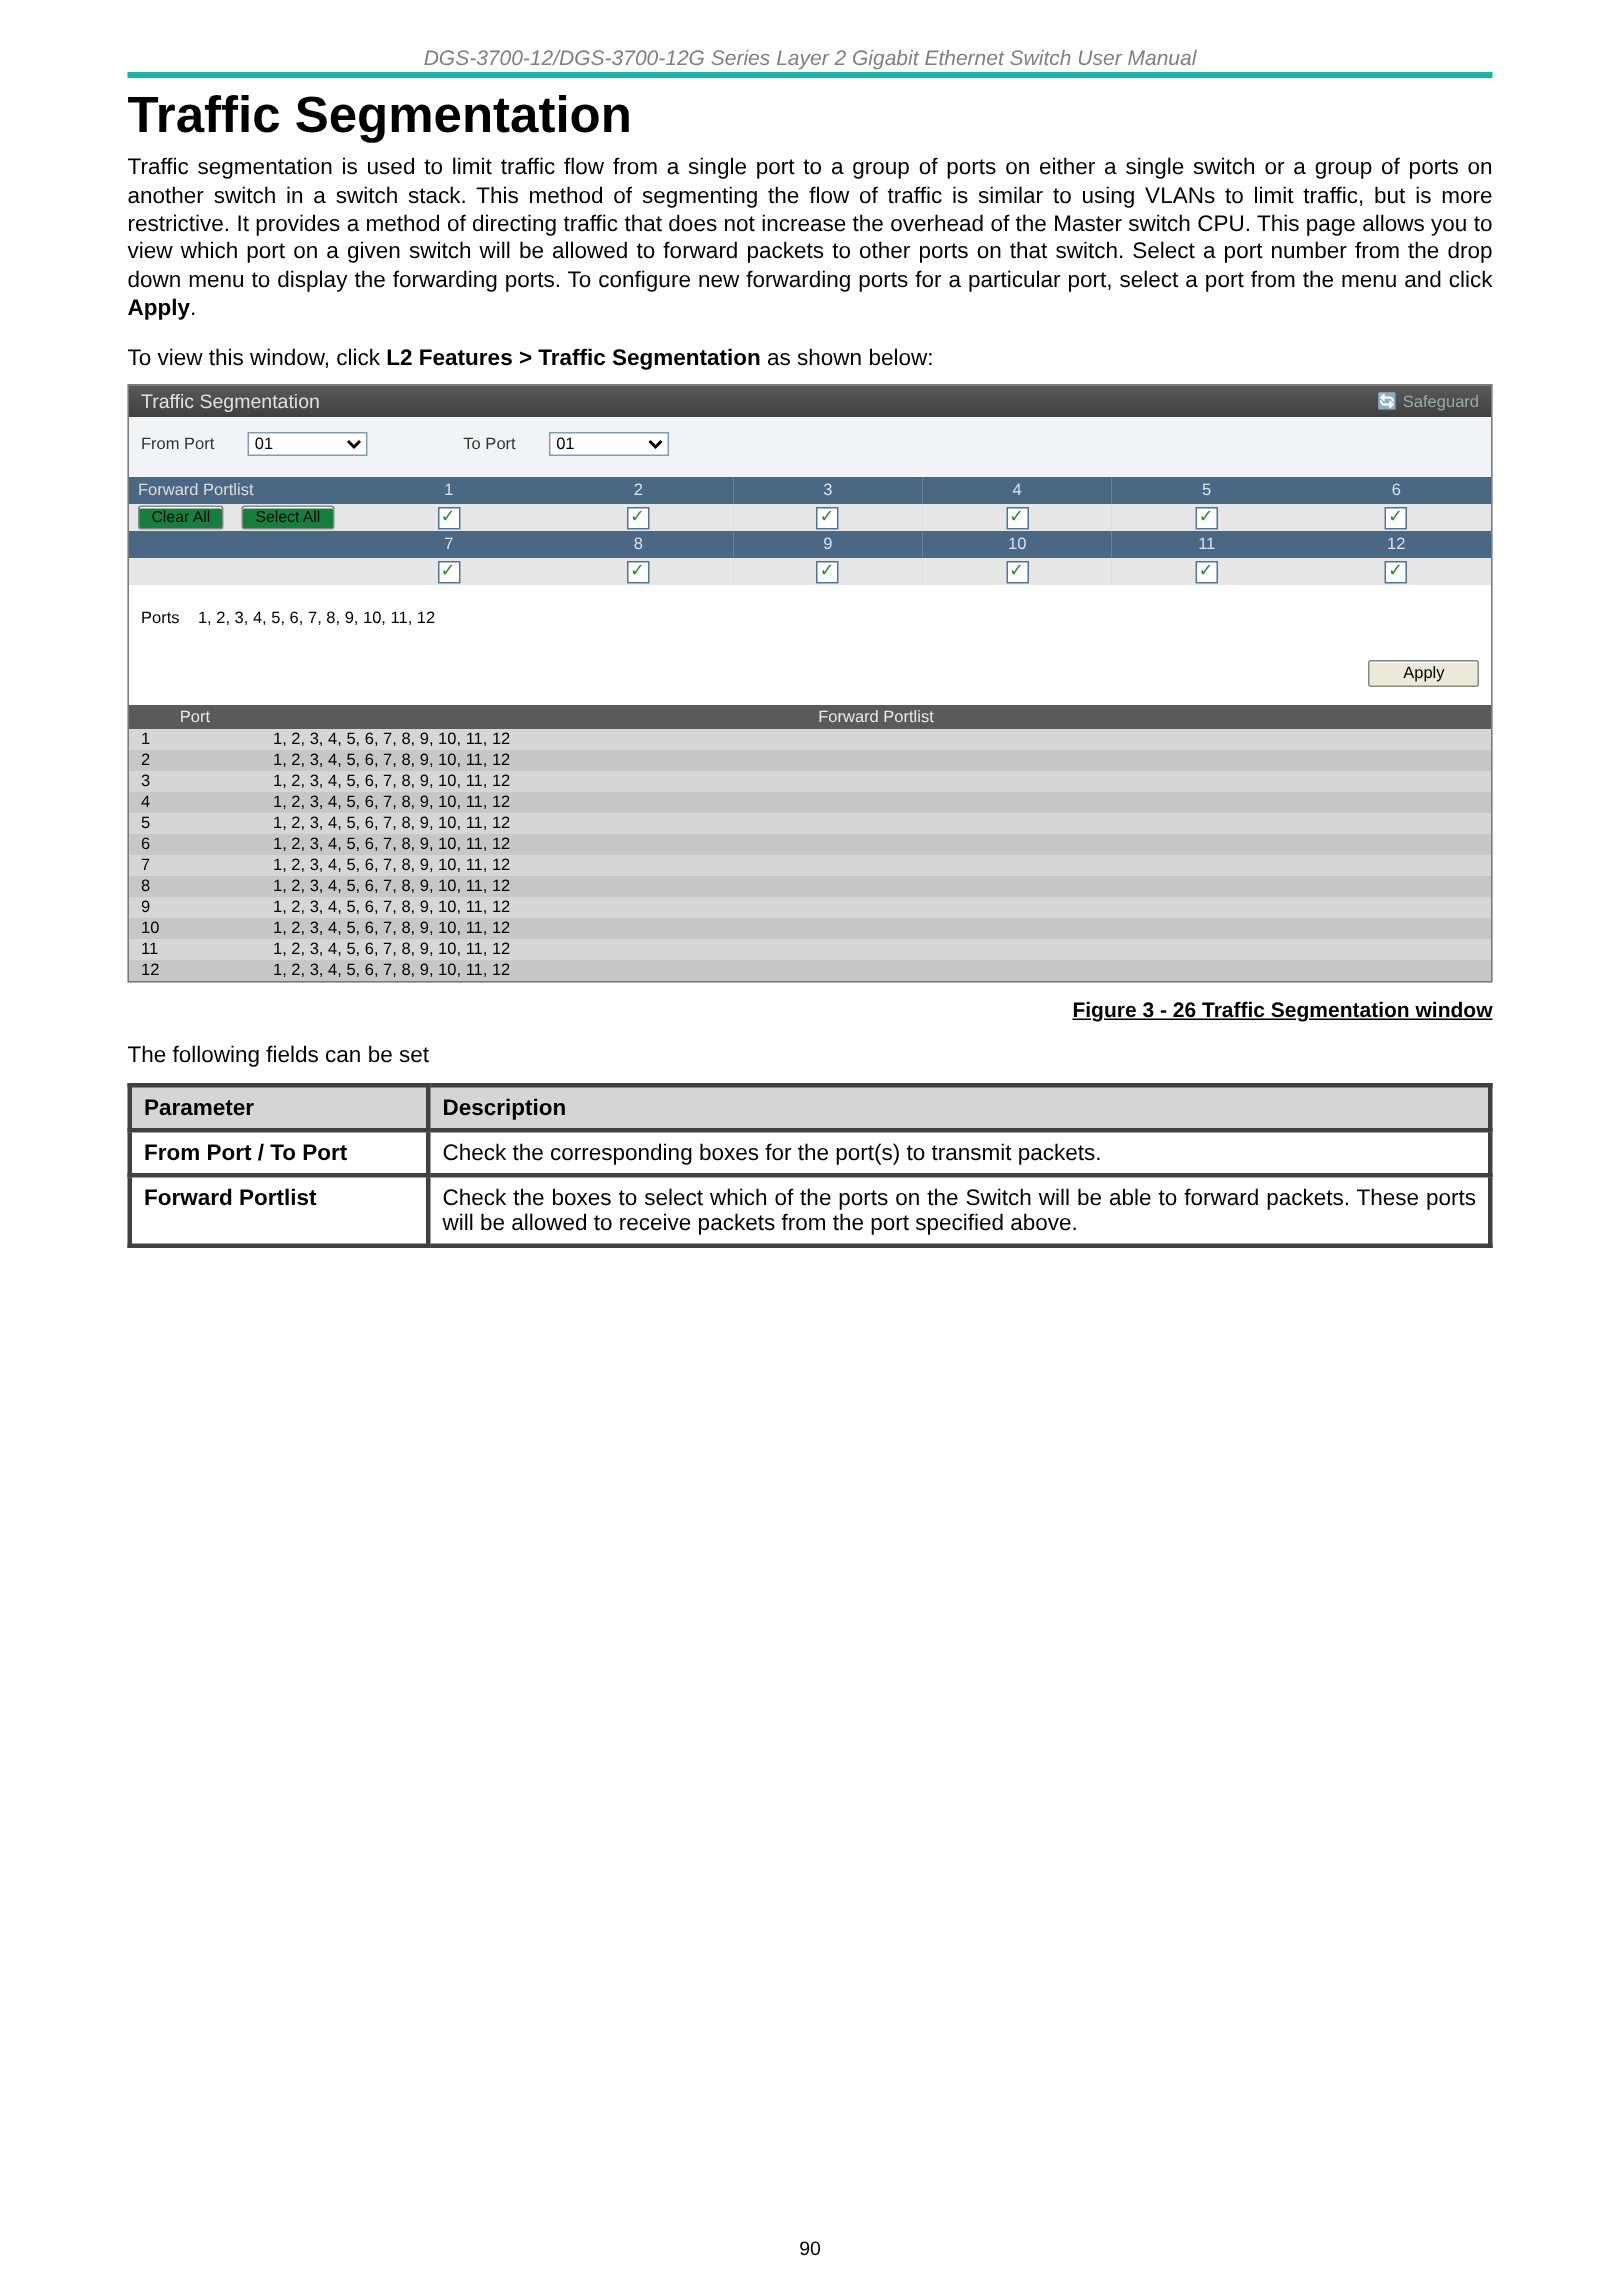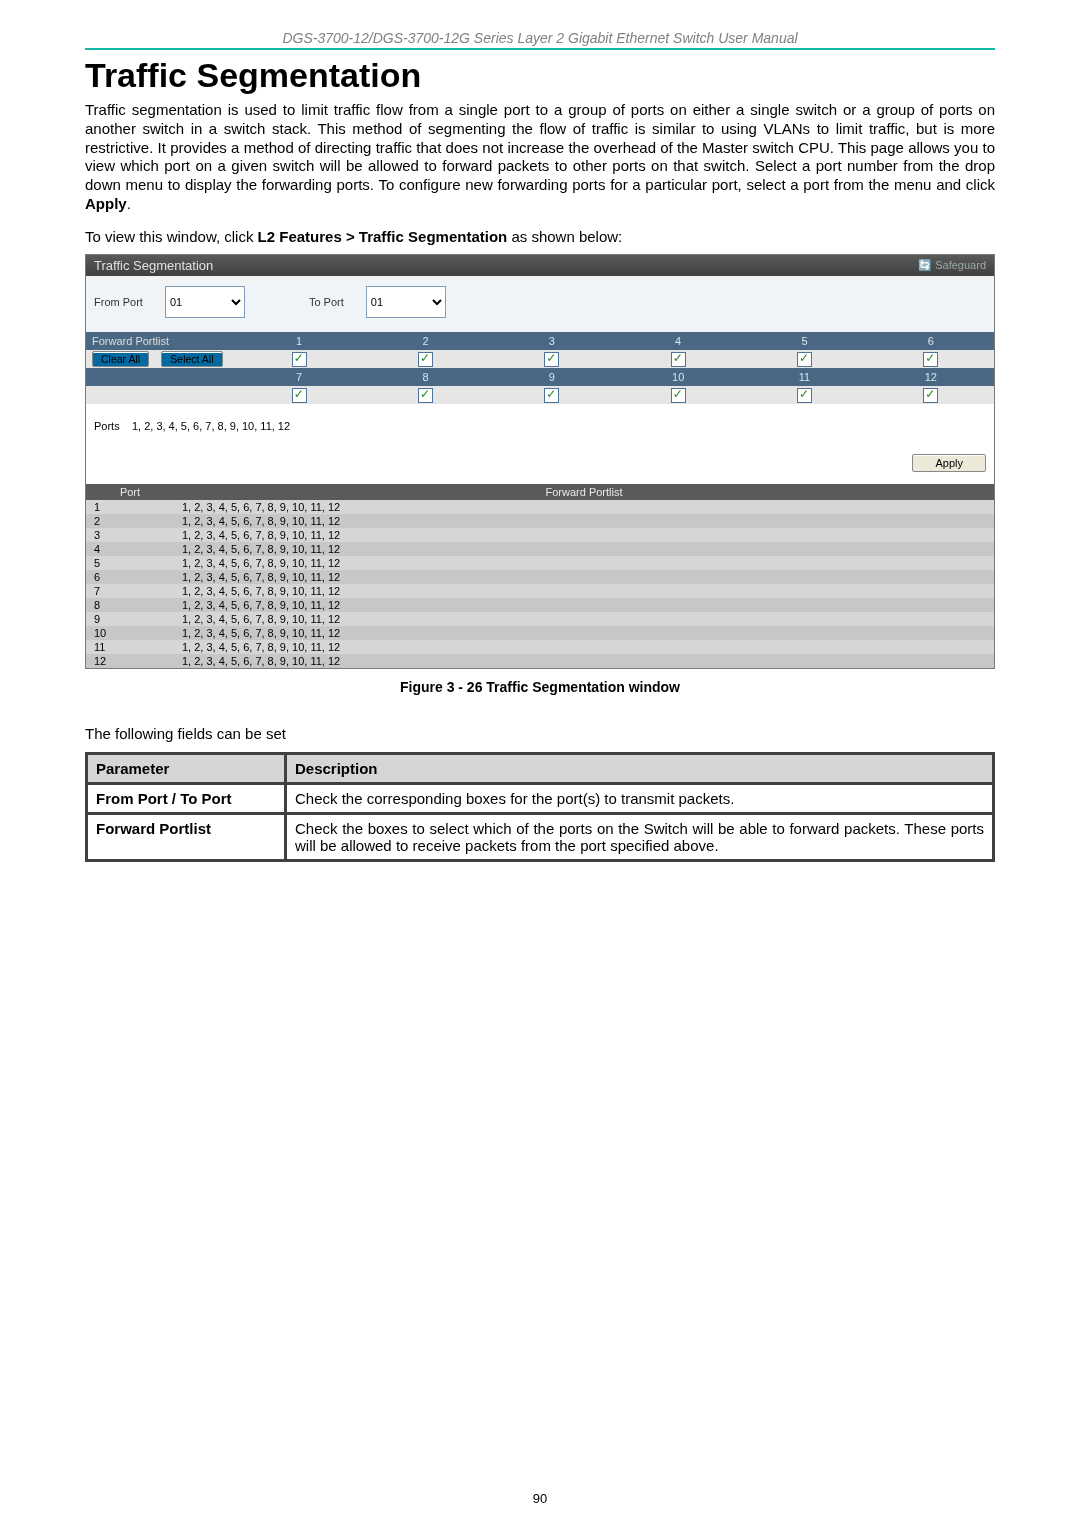--- a/index.html
+++ b/index.html
@@ -1,75 +1,75 @@
 <!DOCTYPE html>
 <html><head>
 <meta charset="utf-8">
 <style>
   @page { size: 1080px 1526px; margin: 0; }
   html, body { margin: 0; padding: 0; background: #fff; font-family: Arial, Helvetica, sans-serif; }
   .page { width: 1080px; height: 1526px; position: relative; box-sizing: border-box; padding: 30px 85px 0 85px; }
   .header-line {
     font-style: italic; color: #808080; font-size: 14px; text-align: center;
-    border-bottom: 2px solid #14b8a6; padding-bottom: 2px; margin-bottom: 6px;
+    border-bottom: 4px solid #14b8a6; padding-bottom: 2px; margin-bottom: 6px;
   }
   h1 { font-size: 34px; font-weight: bold; margin: 0 0 6px 0; }
   p.body { font-size: 15px; line-height: 1.25; margin: 0 0 14px 0; text-align: justify; }
   p.body2 { font-size: 15px; line-height: 1.25; margin: 0 0 8px 0; }
 
   
   .shot { border: 1px solid #7a7a7a; background: #ccc; font-size: 11px; color: #000; }
   .shot .titlebar {
     display: flex; justify-content: space-between; align-items: center;
     background: linear-gradient(#5a5a5a,#3f3f3f); color: #e0e0e0;
     padding: 3px 8px; font-size: 13px;
   }
   .shot .titlebar .safe { color: #9aa; font-size: 11px; }
   .shot .section-title { background: #fff; font-weight: bold; padding: 4px 8px; font-size: 12px; }
   .shot .light { background: #f1f4f6; padding: 10px 8px 14px 8px; }
   .shot .toprow { display: flex; gap: 22px; align-items: center; font-size: 11px; color: #333; }
   .shot select {
-    font-size: 11px; height: 32px; border: 1px solid #7f9db9; background: #fff; width: 80px;
+    font-size: 11px; height: 16px; border: 1px solid #7f9db9; background: #fff; width: 80px;
   }
   .shot .gridwrap { padding: 0; }
   table.portgrid { width: 100%; border-collapse: collapse; table-layout: fixed; }
   table.portgrid td {
     text-align: center; font-size: 11px; color: #fff; height: 16px;
     background: #6b8aa8;
   }
   table.portgrid tr.head td { background: #4a6884; color: #d4e3ef; }
   table.portgrid tr.head td.label { text-align: left; padding-left: 6px; color: #ddd; }
   table.portgrid tr.check td { background: #e6e6e6; color: #000; }
   table.portgrid tr.check td.btns { background: #e6e6e6; text-align: left; padding-left: 6px; }
   table.portgrid tr.check td .cb {
     display:inline-block; width:13px; height:13px; border:1px solid #4d7399;
     background:#fff; position:relative; vertical-align:middle;
   }
   table.portgrid tr.check td .cb::after {
     content:"✓"; position:absolute; left:1px; top:-2px; font-size:12px; color:#2b8a2b;
   }
   .winbtn {
-    display:inline-block; font-size:10.5px; padding:1px 8px; background:#0369a1;
+    display:inline-block; font-size:10.5px; padding:1px 8px; background:#15803d;
     border:1px solid #888; border-radius:2px; box-shadow: inset 0 1px 0 #fff;
   }
   .shot .portsline { background:#fff; padding:16px 8px; font-size:11px; }
   .shot .applyrow { background:#fff; text-align:right; padding:6px 8px 12px 8px; }
   .shot .applyrow .apply {
     display:inline-block; font-size:11px; padding:2px 22px; background:#ece9d8;
     border:1px solid #888; border-radius:2px; box-shadow: inset 0 1px 0 #fff;
   }
   table.fwd { width:100%; border-collapse:collapse; }
   table.fwd th { background:#5a5a5a; color:#e8e8e8; font-weight:normal; text-align:center; padding:2px 8px; font-size:11px; }
   table.fwd th.pcol { width: 72px; }
   table.fwd td { font-size:11px; padding:1px 8px; }
   table.fwd tr.ra td { background:#d6d6d6; }
   table.fwd tr.rb td { background:#c7c7c7; }
   table.fwd td.pcol { width:72px; }
 
-  .figcap { text-align:center; font-weight:bold; font-size:14px; margin:10px 0 30px 0; }
+  .figcap { text-align:right; font-weight:bold; font-size:14px; margin:10px 0 14px 0;text-decoration:underline; }
 
   
   table.params { width:100%; border-collapse:collapse; }
   table.params th, table.params td { border:3px solid #404040; padding:5px 8px; font-size:15px; vertical-align:top; }
   table.params thead th { background:#d5d5d5; font-weight:bold; text-align:left; }
   table.params thead th.col1 { width: 180px; }
   table.params td.col1 { font-weight:bold; }
 
   .pagenum { position:absolute; bottom:20px; left:0; right:0; text-align:center; font-size:13px; }
 </style>

